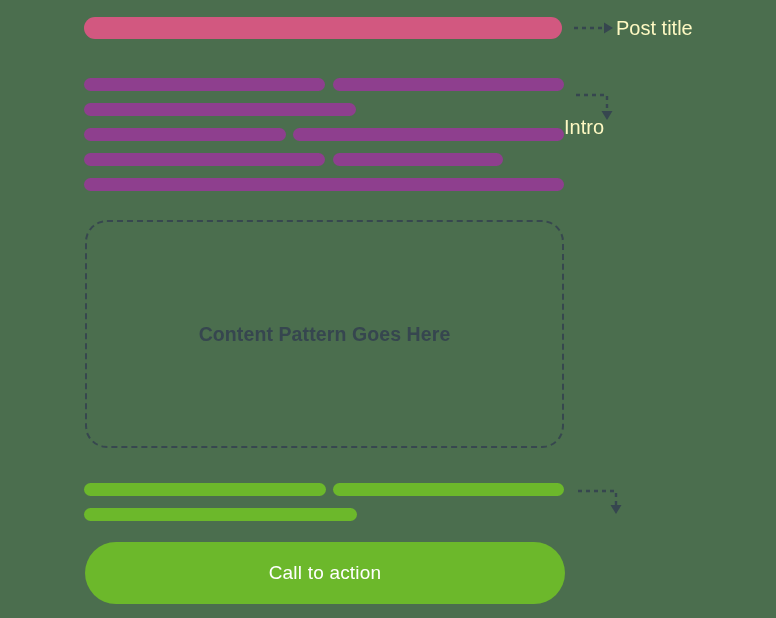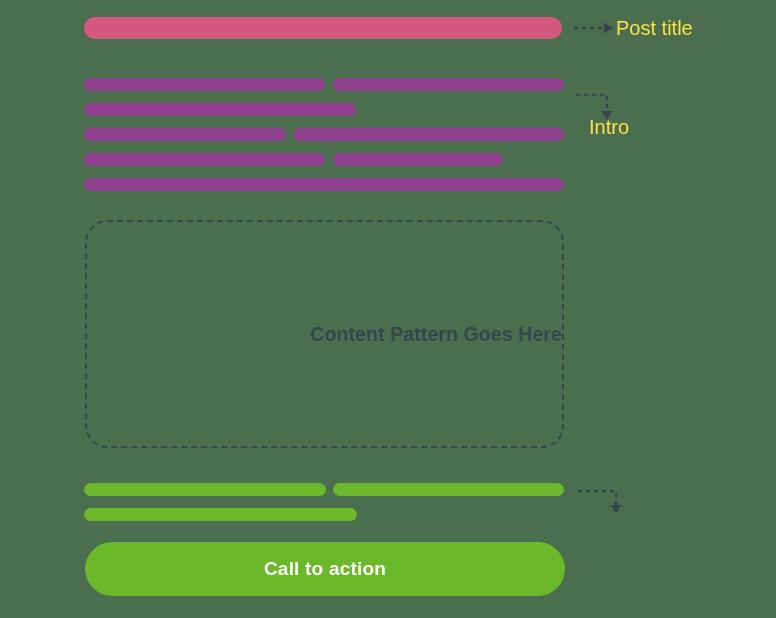--- a/index.html
+++ b/index.html
@@ -39,57 +39,57 @@
     position: absolute;
     left: 85px;
     top: 220px;
     width: 479px;
     height: 228px;
     border: 2px dashed #37474f;
     border-radius: 22px;
     box-sizing: border-box;
     display: flex;
     align-items: center;
-    justify-content: flex-end;
+    justify-content: center;
   }
   #content-box-label {
     color: #36464f;
     font-size: 19.5px;
     font-weight: bold;
     letter-spacing: 0.1px;
   }
 
   
   #cta-button {
     position: absolute;
     left: 85px;
     top: 542px;
     width: 480px;
-    height: 54px;
+    height: 62px;
     background: #6cb82b;
     border: none;
     border-radius: 999px;
     color: #ffffff;
     font-family: "Liberation Sans", sans-serif;
     font-size: 19px;
-    font-weight: bold;
+    font-weight: normal;
     letter-spacing: 0.2px;
     cursor: pointer;
     padding: 0;
   }
 
   
   .anno-label {
     position: absolute;
-    color: #fde047;
+    color: #fef9c3;
     font-size: 20px;
     white-space: nowrap;
   }
   #label-post-title { left: 616px; top: 17px; }
-  #label-intro      { left: 589px; top: 116px; }
+  #label-intro      { left: 564px; top: 116px; }
   #label-conclusion { left: 592px; top: 515px; }
 
   
   #arrows {
     position: absolute;
     left: 0;
     top: 0;
     width: 776px;
     height: 618px;
     pointer-events: none;

